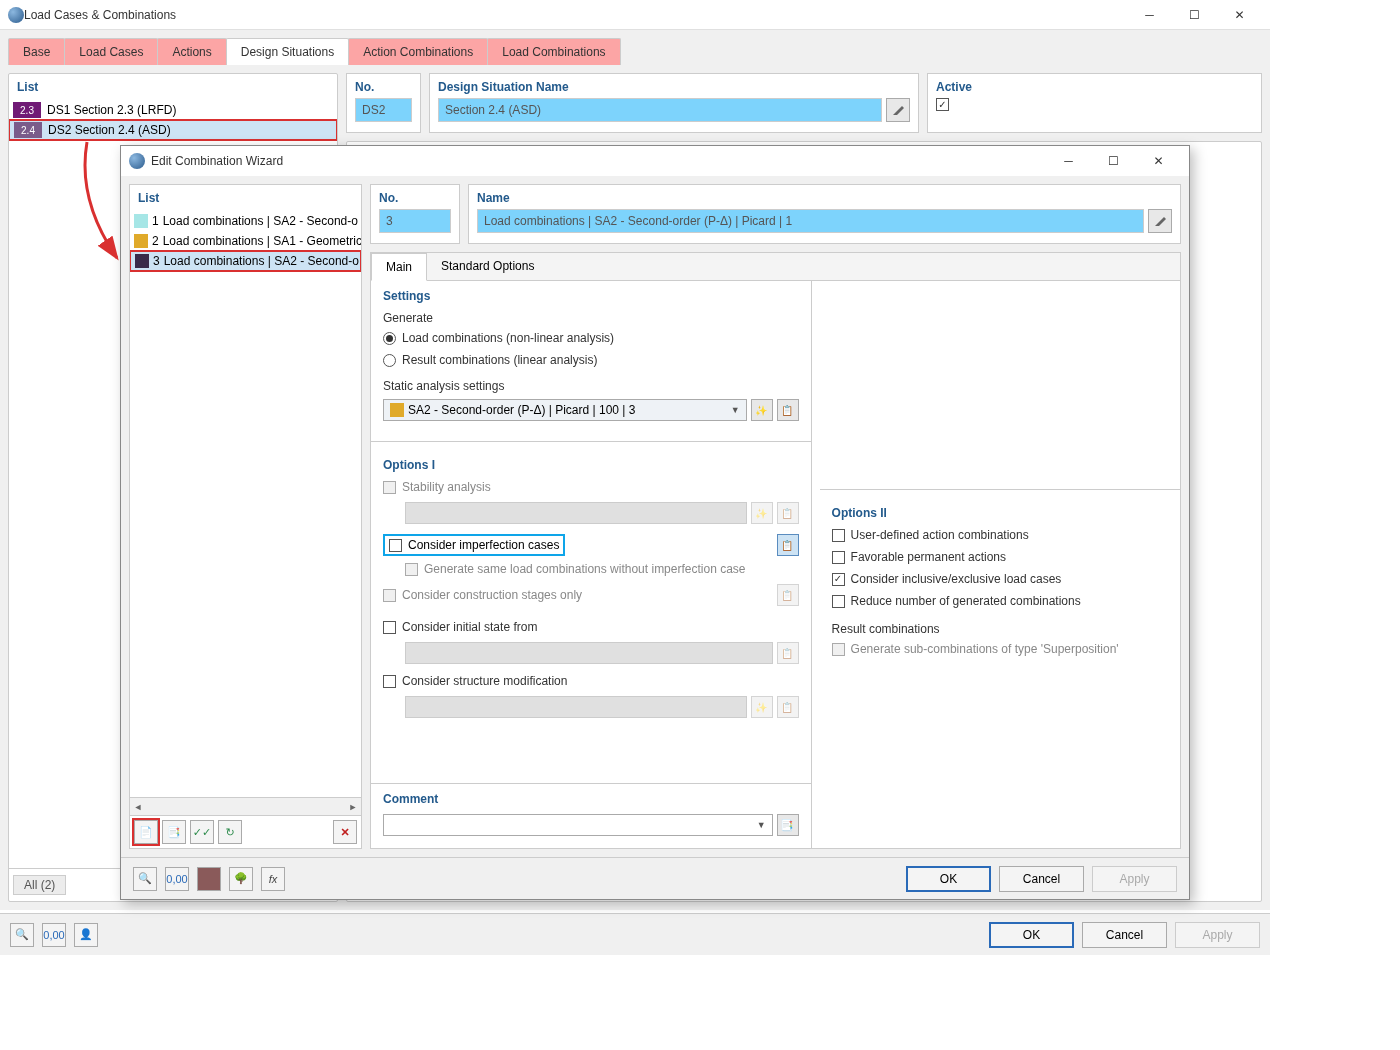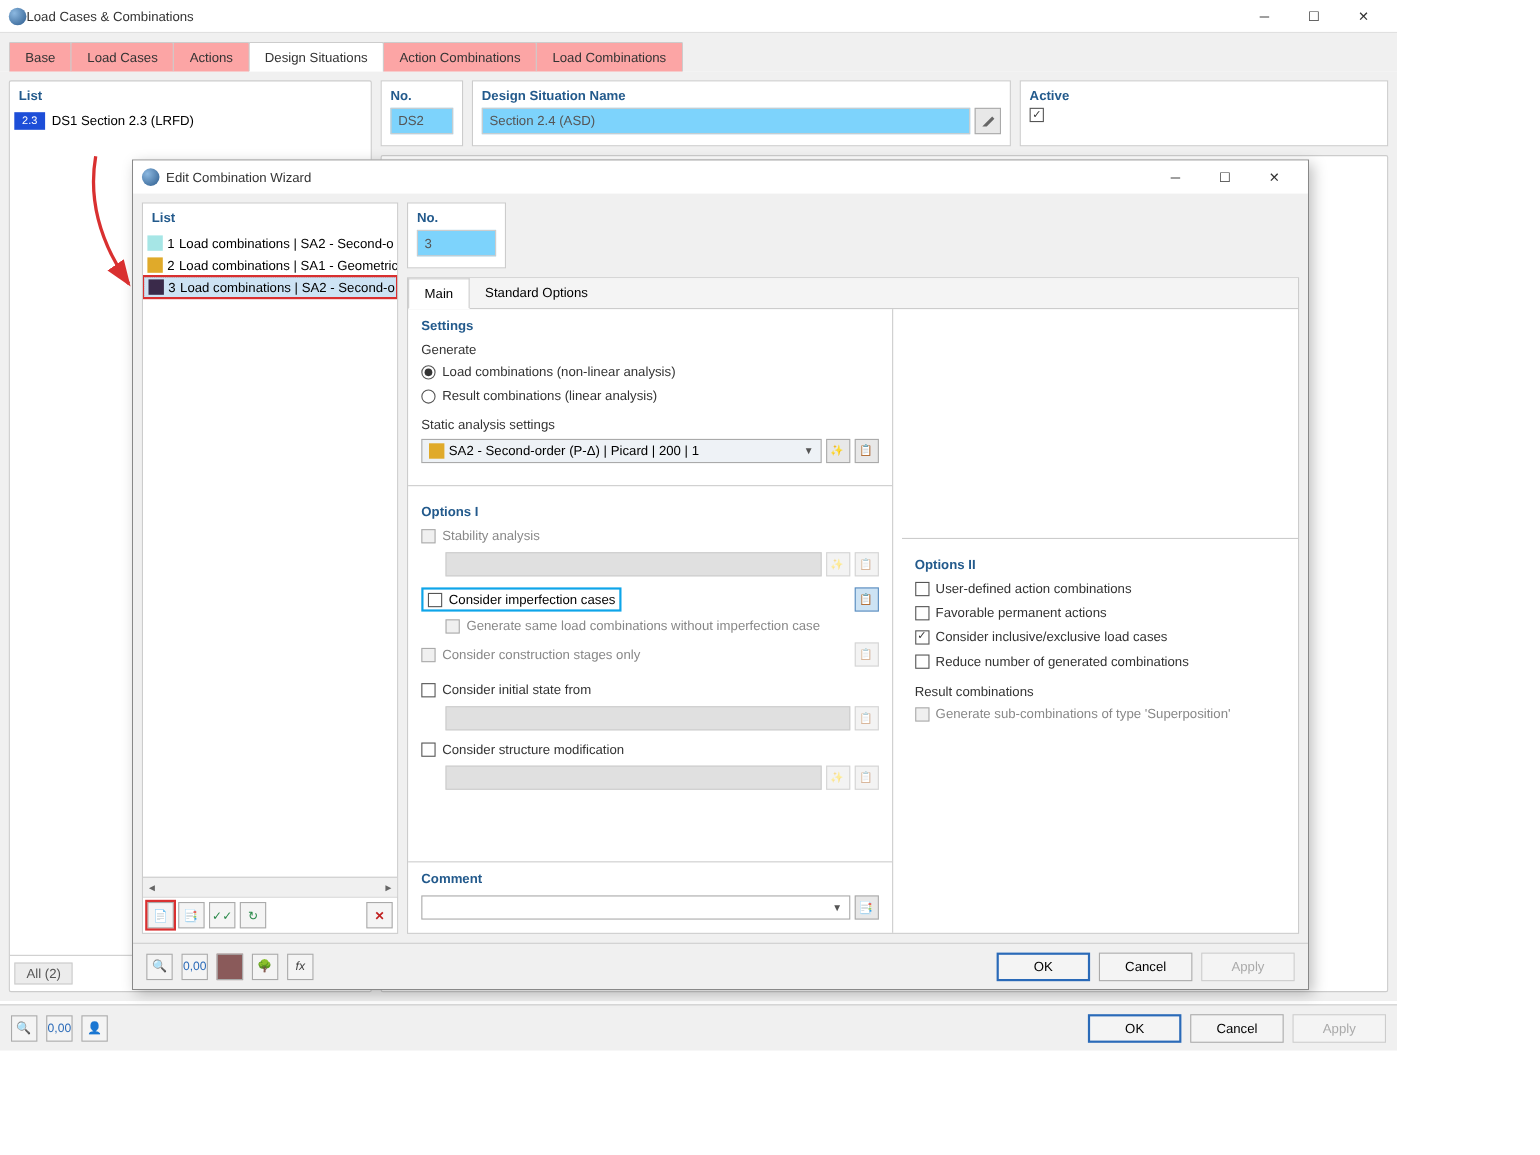--- a/index.html
+++ b/index.html
@@ -19,21 +19,21 @@
 
 .main-body { display: flex; gap: 8px; padding: 8px; background: #f0f0f0; height: calc(100% - 30px - 38px - 42px); }
 .panel { background: #fff; border: 1px solid #ccc; border-radius: 2px; }
 .panel-header { color: #235a8c; font-weight: 600; padding: 6px 8px; }
 
 .list-panel { width: 330px; display: flex; flex-direction: column; position: relative; }
 .list-body { flex: 1; overflow: hidden; }
 .list-row { display: flex; align-items: center; height: 20px; padding: 0 4px; gap: 6px; }
 .list-row .badge { width: 28px; height: 16px; color: #fff; display: flex; align-items: center; justify-content: center; font-size: 10px; }
 .list-row.sel { background: #cde3f4; border: 1px dotted #555; }
-.badge.orange { background: #1d4ed8; }
+.badge.orange { background: #701a75; }
 .badge.purple { background: #7a5c8a; }
 .list-row.annot { outline: 2px solid #d93030; outline-offset: -1px; }
 
 .right-area { flex: 1; display: flex; flex-direction: column; gap: 8px; }
 .top-fields { display: flex; gap: 8px; }
 .field-group { background: #fff; border: 1px solid #ccc; padding: 6px 8px 10px 8px; }
 .field-group .lbl { color: #235a8c; font-weight: 600; margin-bottom: 4px; }
 .field-group .val { background: #7dd3fc; border: 1px solid #ccc; padding: 3px 6px; color: #555; height: 24px; display: flex; align-items: center; }
 .no-group { width: 75px; }
 .name-group { flex: 1; }
@@ -151,20 +151,24 @@
   </div>
 
   <div class="main-body">
     <div class="panel list-panel">
       <div class="panel-header">List</div>
       <div class="list-body">
         <div class="list-row">
           <span class="badge orange">2.3</span>
           <span>DS1  Section 2.3 (LRFD)</span>
         </div>
+        <div class="list-row sel annot">
+          <span class="badge purple">2.4</span>
+          <span>DS2  Section 2.4 (ASD)</span>
+        </div>
       </div>
       <div class="list-footer">
         <span class="filter-chip">All (2)</span>
         <span class="small-icon-btn">📄</span>
         <span class="small-icon-btn">📑</span>
         <span class="small-icon-btn" style="margin-left:6px;color:#c02020">✕</span>
       </div>
     </div>
 
     <div class="right-area">
@@ -249,20 +253,31 @@
         <span class="small-icon-btn" style="color:#c02020;font-weight:bold">✕</span>
       </div>
     </div>
 
     <div class="wiz-right">
       <div class="wiz-top-fields">
         <div class="field-group no-group" style="width:90px">
           <div class="lbl">No.</div>
           <div class="val">3</div>
         </div>
+        <div class="field-group name-group">
+          <div class="lbl">Name</div>
+          <div class="val-wrap">
+            <div class="val">Load combinations | SA2 - Second-order (P-Δ) | Picard | 1</div>
+            <div class="edit-btn">
+              <svg width="12" height="12">
+                  <path d="M1 11 L3 9 L10 2 L12 4 L5 11 L1 11 Z" fill="#666"></path>
+                </svg>
+            </div>
+          </div>
+        </div>
       </div>
 
       <div class="wiz-tabs-panel">
         <div class="wiz-tab-strip">
           <div class="tab active">Main</div>
           <div class="tab">Standard Options</div>
         </div>
         <div class="wiz-tab-content">
           <div class="wiz-col wiz-col-left">
             <div class="section">
@@ -273,21 +288,21 @@
                 <span>Load combinations (non-linear analysis)</span>
               </div>
               <div class="radio-row">
                 <span class="radio"></span>
                 <span>Result combinations (linear analysis)</span>
               </div>
               <div class="sub-label" style="margin-top:12px">Static analysis settings</div>
               <div class="dropdown-row">
                 <div class="dropdown">
                   <span class="swatch" style="background:#e0aa2a"></span>
-                  <span>SA2 - Second-order (P-Δ) | Picard | 200 | 1</span>
+                  <span>SA2 - Second-order (P-Δ) | Picard | 100 | 3</span>
                   <span class="dd-arrow">▼</span>
                 </div>
                 <div class="icon-btn">✨</div>
                 <div class="icon-btn">📋</div>
               </div>
             </div>
             <div class="section-divider"></div>
             <div class="section">
               <div class="section-title">Options I</div>
 

